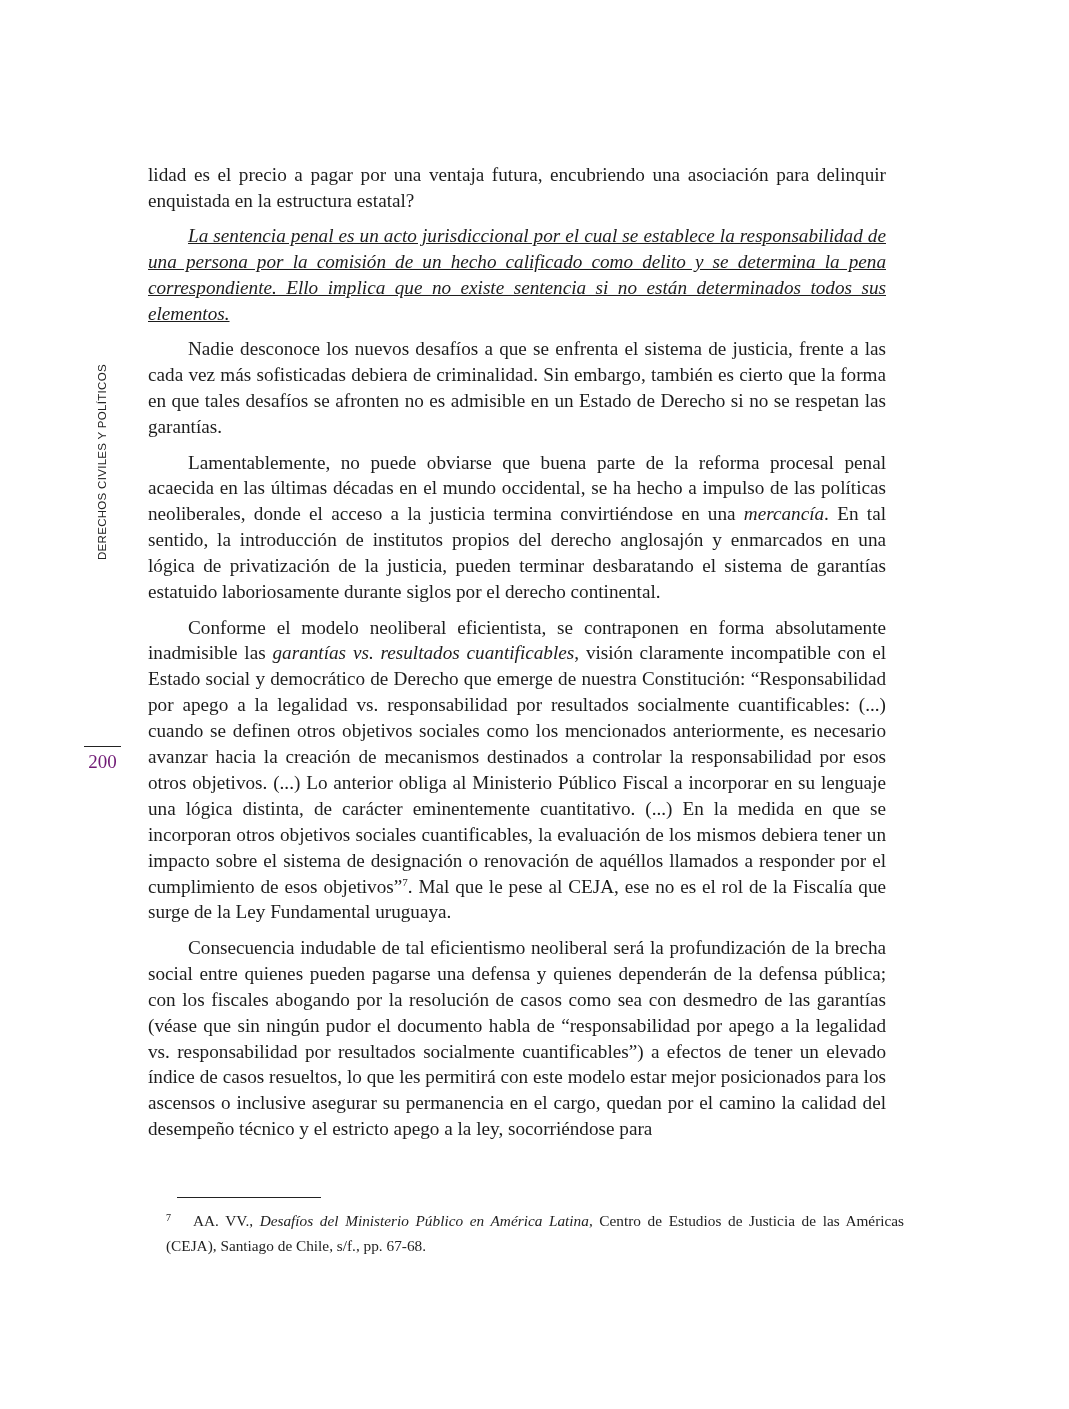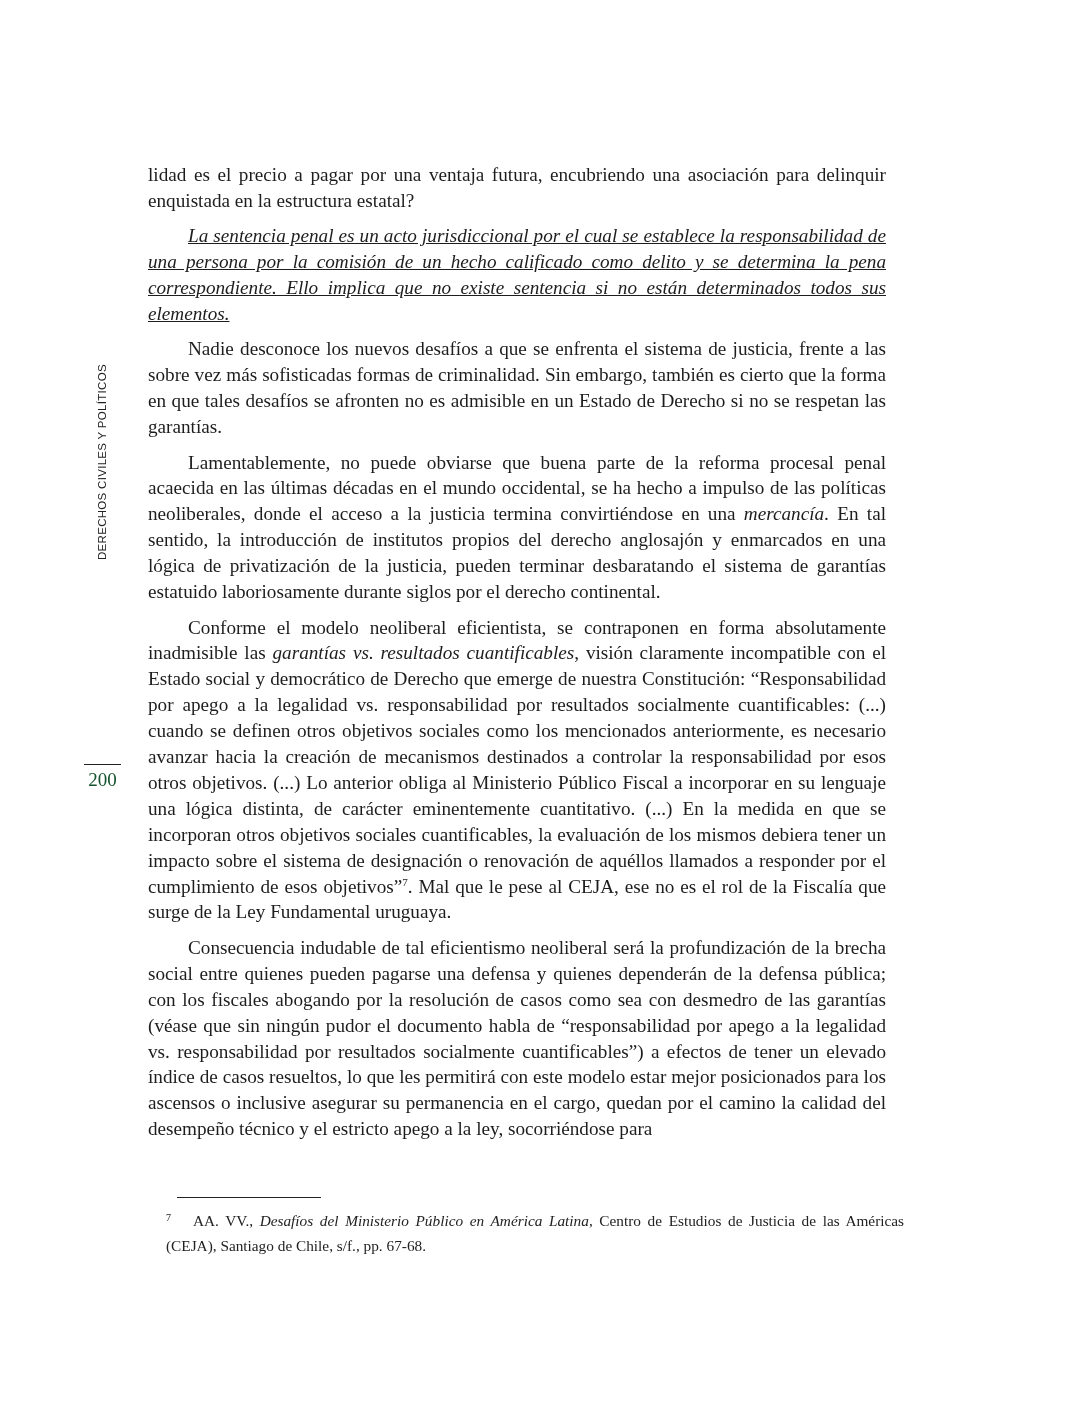--- a/index.html
+++ b/index.html
@@ -17,24 +17,24 @@
     .body-text em { }
     sup { font-size: 11px; vertical-align: 7px; line-height: 0; }
     .running-head {
       position: absolute; left: 96px; top: 560px;
       transform: rotate(-90deg); transform-origin: left top;
       font-family: "Liberation Sans", "DejaVu Sans", sans-serif;
       font-size: 11.5px; letter-spacing: 0.3px; color: #222;
       white-space: nowrap; width: 200px;
     }
     .page-number {
-      position: absolute; left: 84px; top: 764px; width: 37px;
+      position: absolute; left: 84px; top: 746px; width: 37px;
       border-top: 1.5px solid #222; padding-top: 4px;
       font-family: "Liberation Serif", "DejaVu Serif", serif;
-      font-size: 19px; color: #14532d; text-align: center;
+      font-size: 19px; color: #701a75; text-align: center;
     }
     .footnote-rule { position: absolute; left: 177px; top: 1197px; width: 144px; border-top: 1.5px solid #222; }
     .footnotes {
       position: absolute; left: 166px; top: 1205px; width: 738px;
       font-family: "Liberation Serif", "DejaVu Serif", serif;
       font-size: 15.3px; line-height: 25px; color: #222; text-align: justify;
     }
     .footnotes .fn-num { font-size: 10px; vertical-align: 5px; margin-right: 22px; }
   </style>
 </head>
@@ -42,21 +42,21 @@
 
 <div class="page">
 
   <div class="running-head">DERECHOS CIVILES Y POLÍTICOS</div>
 
   <div class="page-number">200</div>
 
   <div class="body-text">
     <p class="first">lidad es el precio a pagar por una ventaja futura, encubriendo una asociación para delinquir enquistada en la estructura estatal?</p>
     <p class="italic">La sentencia penal es un acto jurisdiccional por el cual se establece la responsabilidad de una persona por la comisión de un hecho calificado como delito y se determina la pena correspondiente. Ello implica que no existe sentencia si no están determinados todos sus elementos.</p>
-    <p>Nadie desconoce los nuevos desafíos a que se enfrenta el sistema de justicia, frente a las sobre vez más sofisticadas formas de criminalidad. Sin embargo, también es cierto que la forma en que tales desafíos se afronten no es admisible en un Estado de Derecho si no se respetan las garantías.</p>
+    <p>Nadie desconoce los nuevos desafíos a que se enfrenta el sistema de justicia, frente a las cada vez más sofisticadas debiera de criminalidad. Sin embargo, también es cierto que la forma en que tales desafíos se afronten no es admisible en un Estado de Derecho si no se respetan las garantías.</p>
     <p><span>Lamentablemente, no puede obviarse que buena parte de la reforma procesal penal acaecida en las últimas décadas en el mundo occidental, se ha hecho a impulso de las políticas neoliberales, donde el acceso a la justicia termina convirtiéndose en una </span><em>mercancía</em><span>. En tal sentido, la introducción de institutos propios del derecho anglosajón y enmarcados en una lógica de privatización de la justicia, pueden terminar desbaratando el sistema de garantías estatuido laboriosamente durante siglos por el derecho continental.</span></p>
     <p><span>Conforme el modelo neoliberal eficientista, se contraponen en forma absolutamente inadmisible las </span><em>garantías vs. resultados cuantificables</em><span>, visión claramente incompatible con el Estado social y democrático de Derecho que emerge de nuestra Constitución: “Responsabilidad por apego a la legalidad vs. responsabilidad por resultados socialmente cuantificables: (...) cuando se definen otros objetivos sociales como los mencionados anteriormente, es necesario avanzar hacia la creación de mecanismos destinados a controlar la responsabilidad por esos otros objetivos. (...) Lo anterior obliga al Ministerio Público Fiscal a incorporar en su lenguaje una lógica distinta, de carácter eminentemente cuantitativo. (...) En la medida en que se incorporan otros objetivos sociales cuantificables, la evaluación de los mismos debiera tener un impacto sobre el sistema de designación o renovación de aquéllos llamados a responder por el cumplimiento de esos objetivos”</span><sup>7</sup><span>. Mal que le pese al CEJA, ese no es el rol de la Fiscalía que surge de la Ley Fundamental uruguaya.</span></p>
     <p>Consecuencia indudable de tal eficientismo neoliberal será la profundización de la brecha social entre quienes pueden pagarse una defensa y quienes dependerán de la defensa pública; con los fiscales abogando por la resolución de casos como sea con desmedro de las garantías (véase que sin ningún pudor el documento habla de “responsabilidad por apego a la legalidad vs. responsabilidad por resultados socialmente cuantificables”) a efectos de tener un elevado índice de casos resueltos, lo que les permitirá con este modelo estar mejor posicionados para los ascensos o inclusive asegurar su permanencia en el cargo, quedan por el camino la calidad del desempeño técnico y el estricto apego a la ley, socorriéndose para</p>
   </div>
 
   <div class="footnote-rule"></div>
 
   <div class="footnotes">
     <div><span class="fn-num">7</span><span>AA. VV., </span><em>Desafíos del Ministerio Público en América Latina</em><span>, Centro de Estudios de Justicia de las Américas (CEJA), Santiago de Chile, s/f., pp. 67-68.</span></div>
   </div>

